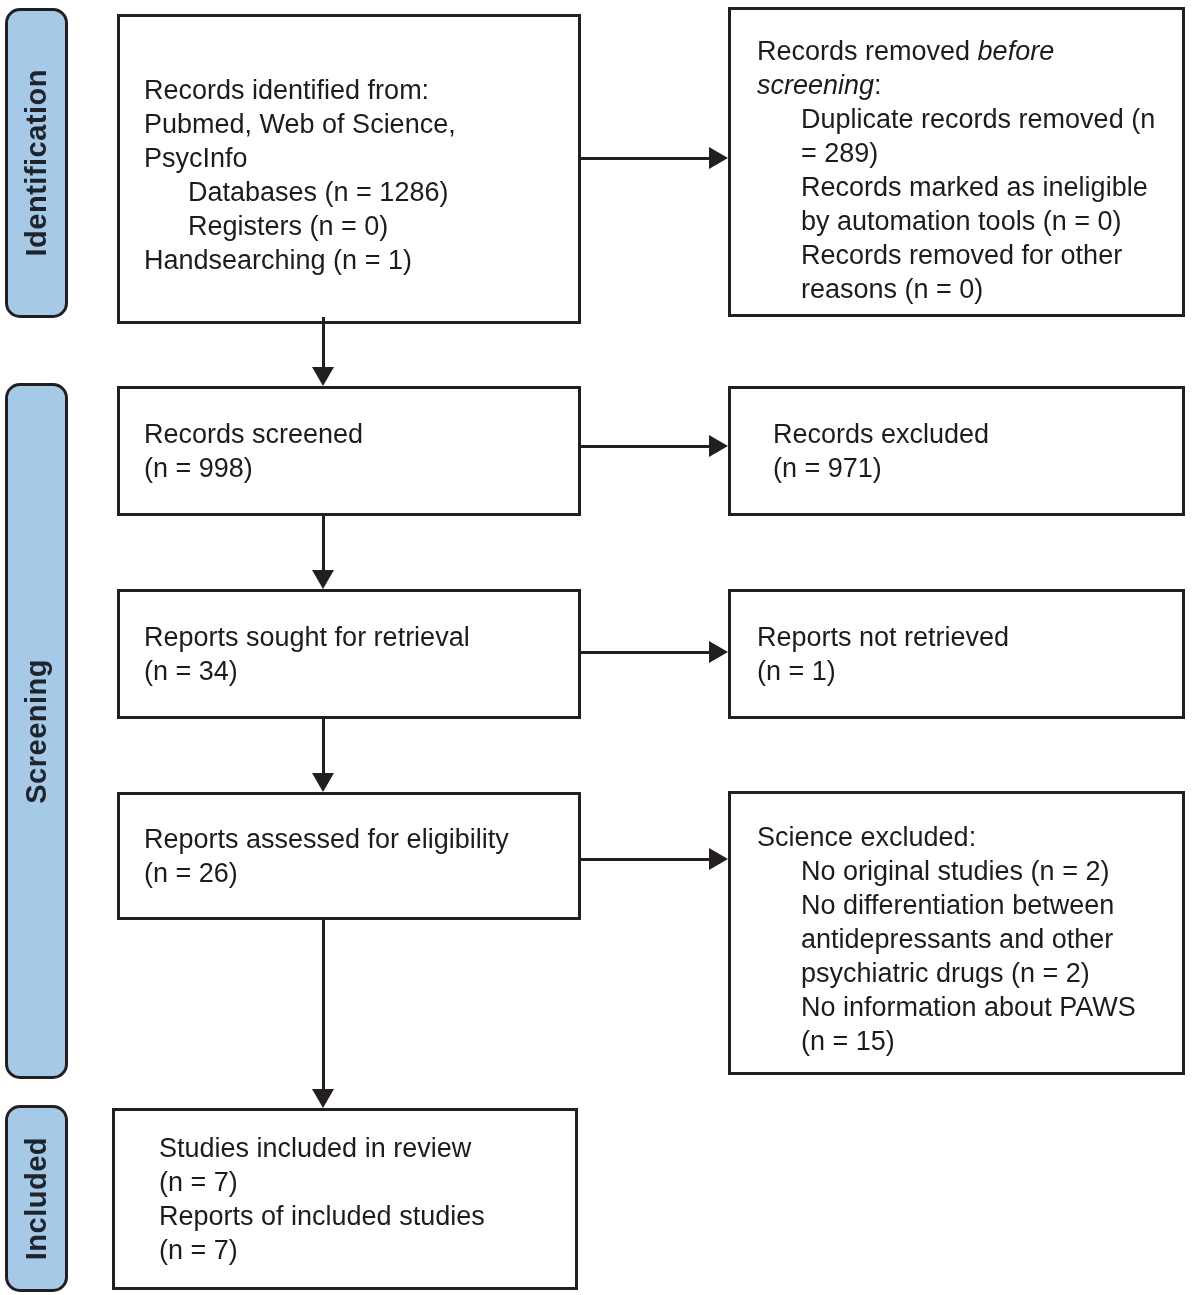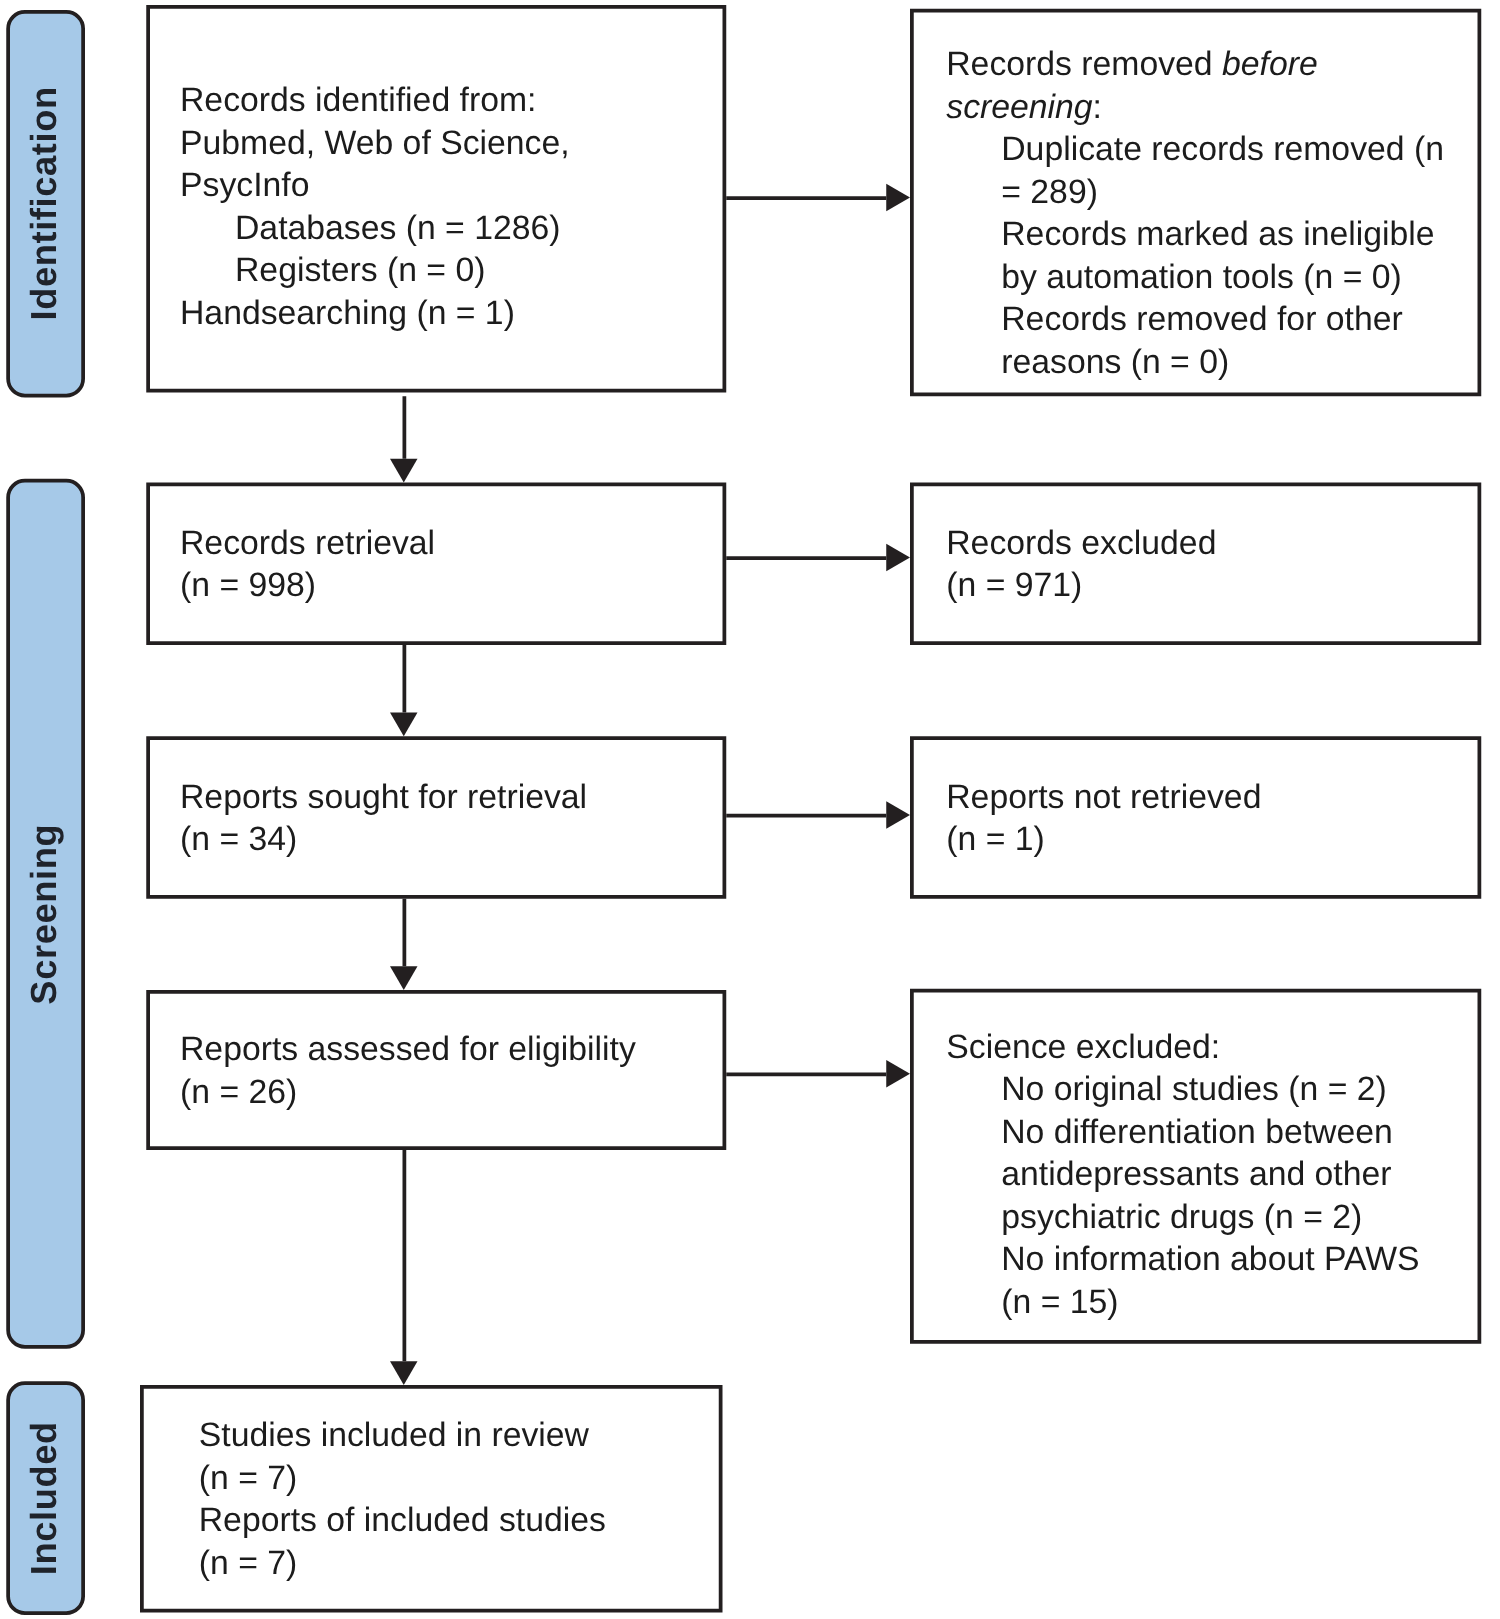--- a/index.html
+++ b/index.html
@@ -53,24 +53,24 @@
     background: var(--box-bg);
     border: 3px solid var(--line);
     font-size: 27px;
     line-height: 34px;
     overflow: hidden;
   }
   .fbox .line { white-space: nowrap; }
   .fbox .line.indent { margin-left: 44px; }
   .fbox.vcenter { display: flex; flex-direction: column; justify-content: center; }
 
-  #box-records-identified   { left: 117px; top: 4px;    width: 464px; height: 310px; padding: 56px 8px 0 24px; }
+  #box-records-identified   { left: 117px; top: 14px;    width: 464px; height: 310px; padding: 56px 8px 0 24px; }
   #box-records-removed      { left: 728px; top: 7px;    width: 457px; height: 310px; padding: 24px 6px 0 26px; }
   #box-records-screened     { left: 117px; top: 386px;  width: 464px; height: 130px; padding-left: 24px; }
-  #box-records-excluded     { left: 728px; top: 386px;  width: 457px; height: 130px; padding-left: 26px; }
+  #box-records-excluded     { left: 728px; top: 386px;  width: 457px; height: 130px; padding-left: 42px; }
   #box-reports-sought       { left: 117px; top: 589px;  width: 464px; height: 130px; padding-left: 24px; }
   #box-reports-not-retrieved{ left: 728px; top: 589px;  width: 457px; height: 130px; padding-left: 26px; }
   #box-reports-assessed     { left: 117px; top: 792px;  width: 464px; height: 128px; padding-left: 24px; }
   #box-reports-excluded     { left: 728px; top: 791px;  width: 457px; height: 284px; padding: 26px 6px 0 26px; }
   #box-studies-included     { left: 112px; top: 1108px; width: 466px; height: 182px; padding-left: 44px; }
 
   
   .arrow-h {
     position: absolute;
     height: 3px;
@@ -138,21 +138,21 @@
       <div class="line"><span style="font-style: italic;">screening</span><span>:</span></div>
       <div class="line indent"><span>Duplicate records removed (n</span></div>
       <div class="line indent"><span>= 289)</span></div>
       <div class="line indent"><span>Records marked as ineligible</span></div>
       <div class="line indent"><span>by automation tools (n = 0)</span></div>
       <div class="line indent"><span>Records removed for other</span></div>
       <div class="line indent"><span>reasons (n = 0)</span></div>
     </div>
 
   <div class="fbox vcenter" id="box-records-screened">
-      <div class="line"><span>Records retrieval</span></div>
+      <div class="line"><span>Records screened</span></div>
       <div class="line"><span>(n = 998)</span></div>
     </div>
   <div class="fbox vcenter" id="box-records-excluded">
       <div class="line"><span>Records excluded</span></div>
       <div class="line"><span>(n = 971)</span></div>
     </div>
 
   <div class="fbox vcenter" id="box-reports-sought">
       <div class="line"><span>Reports sought for retrieval</span></div>
       <div class="line"><span>(n = 34)</span></div>

